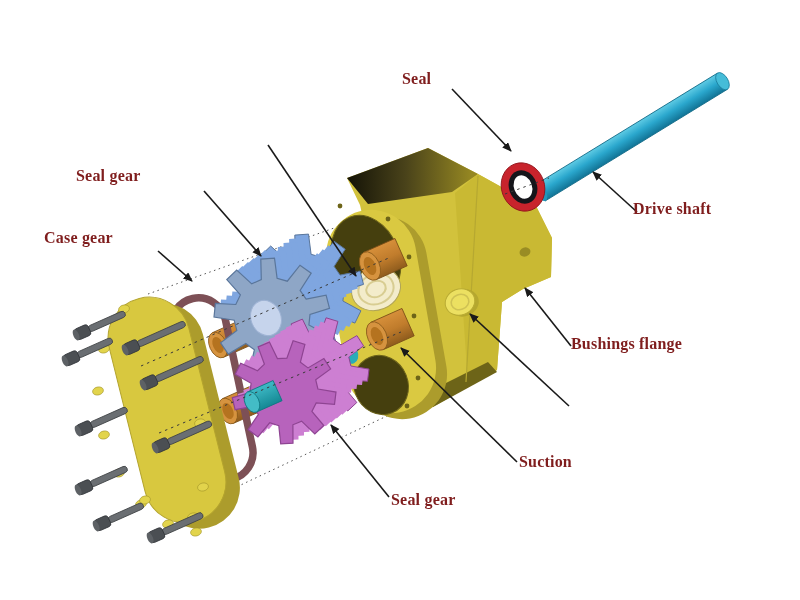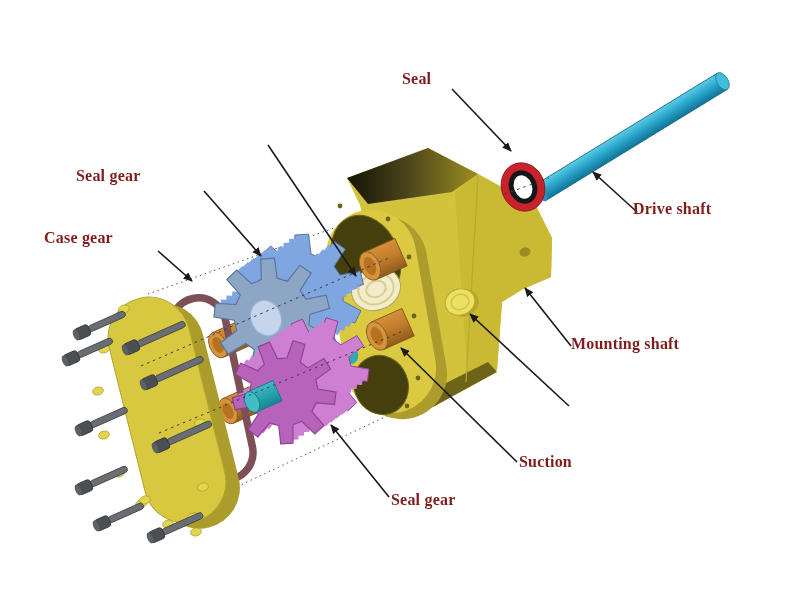--- a/index.html
+++ b/index.html
@@ -226,16 +226,16 @@
     <line x1="569" y1="406" x2="470" y2="314" marker-end="url(#ah)"></line>
     <line x1="517" y1="462" x2="401" y2="348" marker-end="url(#ah)"></line>
     <line x1="389" y1="497" x2="331" y2="425" marker-end="url(#ah)"></line>
   </g>
 </svg>
 
 <div class="lbl" style="left:402px;top:71px">Seal</div>
 <div class="lbl" style="left:76px;top:168px">Seal gear</div>
 <div class="lbl" style="left:44px;top:230px">Case gear</div>
 <div class="lbl" style="left:633px;top:201px">Drive shaft</div>
-<div class="lbl" style="left:571px;top:336px">Mounting shaft</div>
+<div class="lbl" style="left:571px;top:336px">Bushings flange</div>
 <div class="lbl" style="left:519px;top:454px">Suction</div>
 <div class="lbl" style="left:391px;top:492px">Seal gear</div>
 </div>
 
 </body></html>

